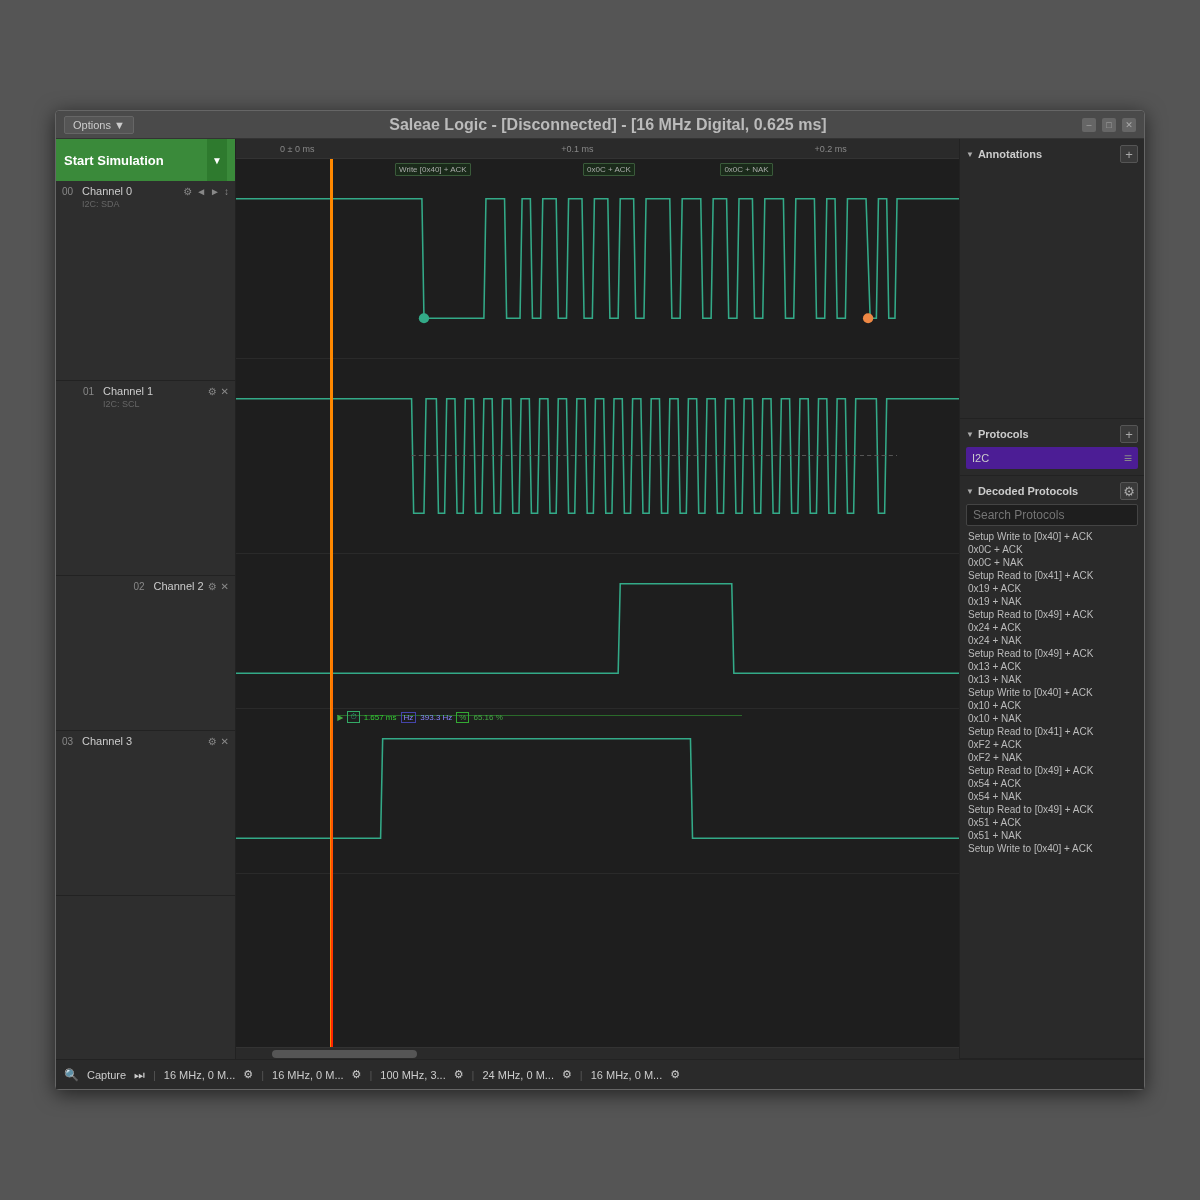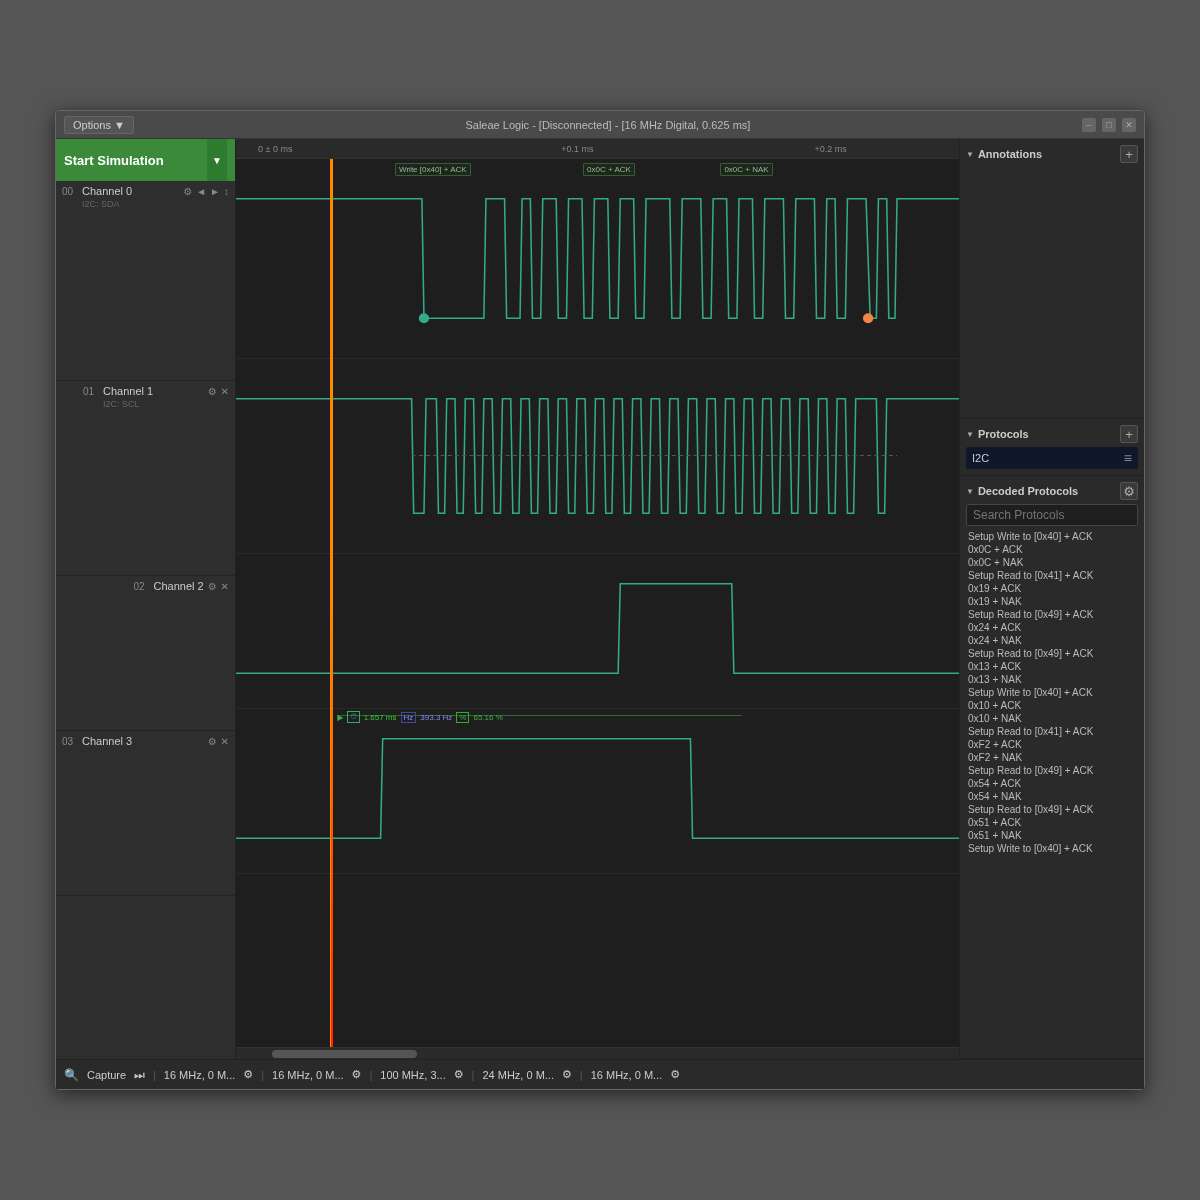--- a/index.html
+++ b/index.html
@@ -29,23 +29,24 @@
       height: 28px;
       display: flex;
       align-items: center;
       justify-content: space-between;
       padding: 0 8px;
       border-bottom: 1px solid #333;
       border-radius: 4px 4px 0 0;
     }
     .title-bar-title {
       color: #bbb;
-      font-size: 11px;
+      font-size: 16px;
       flex: 1;
       text-align: center;
+      font-weight: bold;
     }
     .title-bar-controls {
       display: flex;
       gap: 6px;
     }
     .title-bar-btn {
       width: 14px; height: 14px;
       border-radius: 2px;
       background: #666;
       border: none;
@@ -223,21 +224,21 @@
       cursor: pointer;
       font-size: 13px;
       line-height: 1;
       border-radius: 2px;
     }
     .annotations-section { height: 280px; }
     .analyzer-item {
       display: flex;
       align-items: center;
       justify-content: space-between;
-      background: #0f172a;
+      background: #4c1d95;
       padding: 3px 6px;
       border-radius: 2px;
       margin-top: 2px;
     }
     .analyzer-name { color: #ccc; font-size: 11px; }
     .analyzer-menu-btn { color: #888; font-size: 14px; cursor: pointer; }
     .decoded-section { flex: 1; overflow: hidden; display: flex; flex-direction: column; }
     .decoded-search {
       background: #1e1e1e;
       border: 1px solid #444;
@@ -350,21 +351,21 @@
             <span class="channel-icon">⚙</span>
             <span class="channel-icon">✕</span>
           </div>
         </div>
       </div>
     </div>
 
     <div class="waveform-area">
 
       <div class="time-ruler">
-        <span class="time-label" style="left:22px;">0 ± 0 ms</span>
+        <span class="time-label" style="left:44px;">0 ± 0 ms</span>
         <span class="time-label" style="left:45%;">+0.1 ms</span>
         <span class="time-label" style="left:80%;">+0.2 ms</span>
       </div>
 
       <div class="waveforms">
 
         <div class="cursor-line" style="left: 13%;"></div>
 
         <div style="position:absolute;top:0;bottom:0;left:13.1%;width:2px;background:linear-gradient(to bottom, #ff8800 50%, #ff2200 100%);z-index:9;"></div>
 

